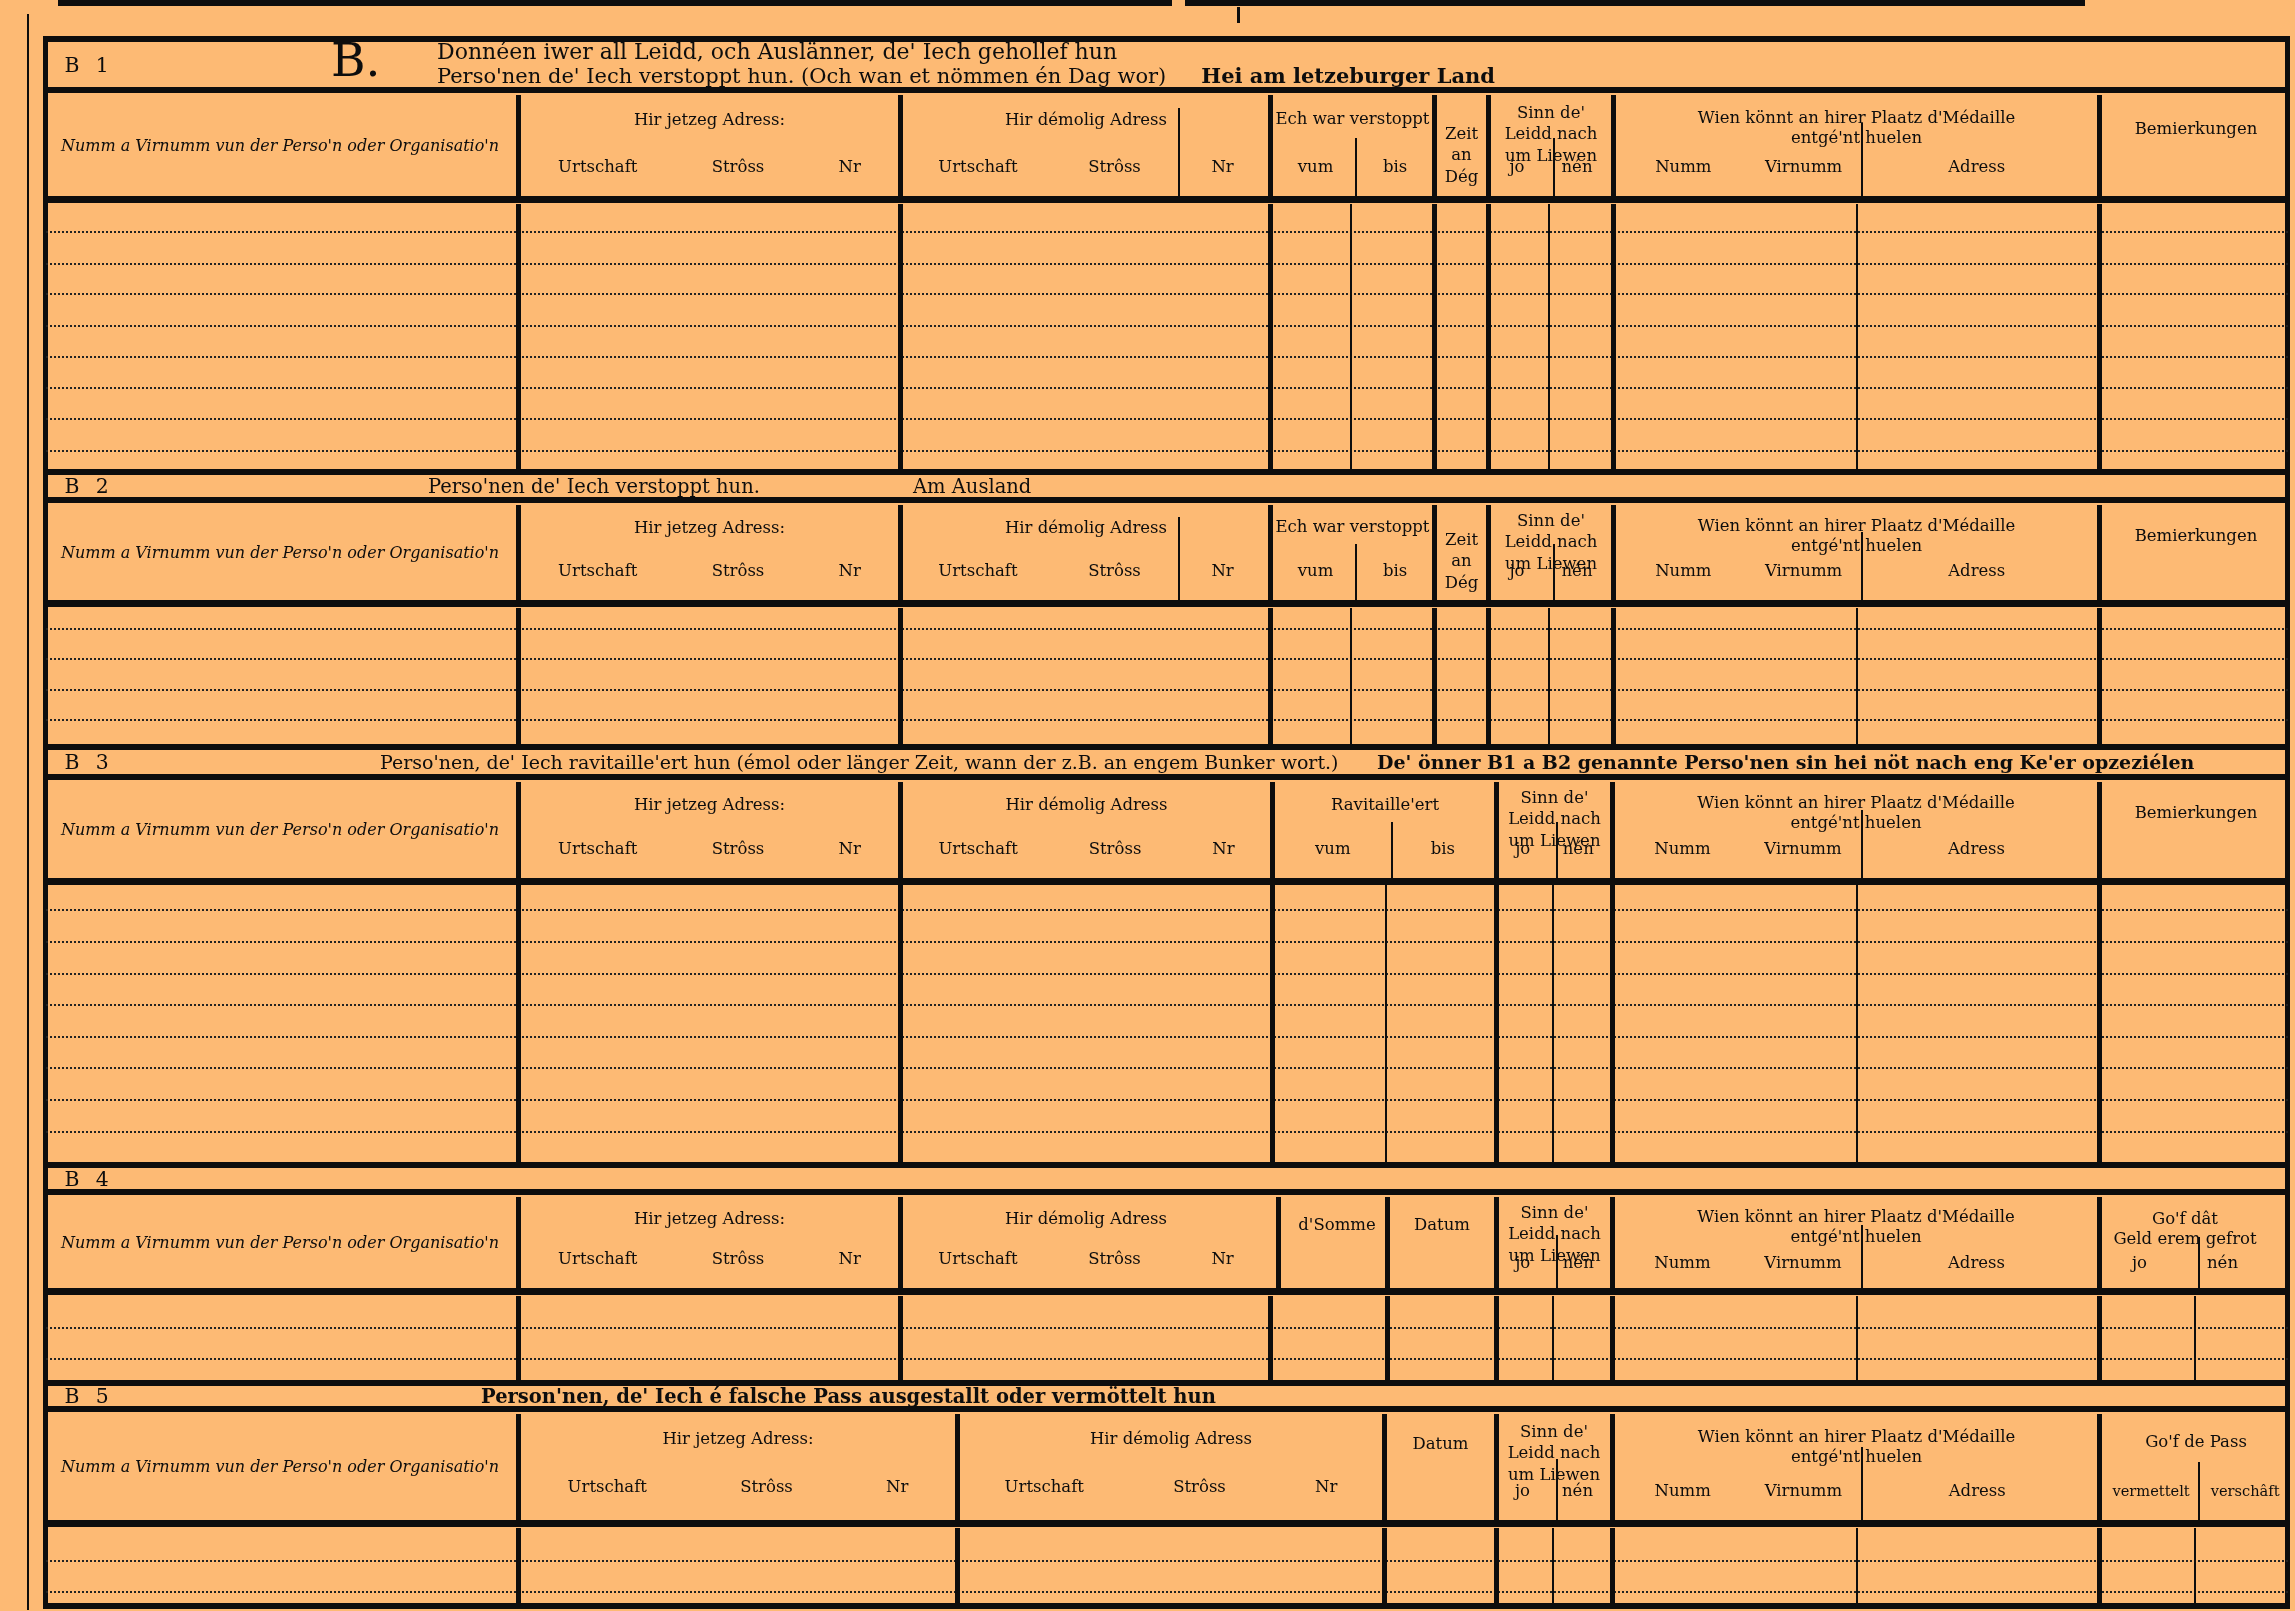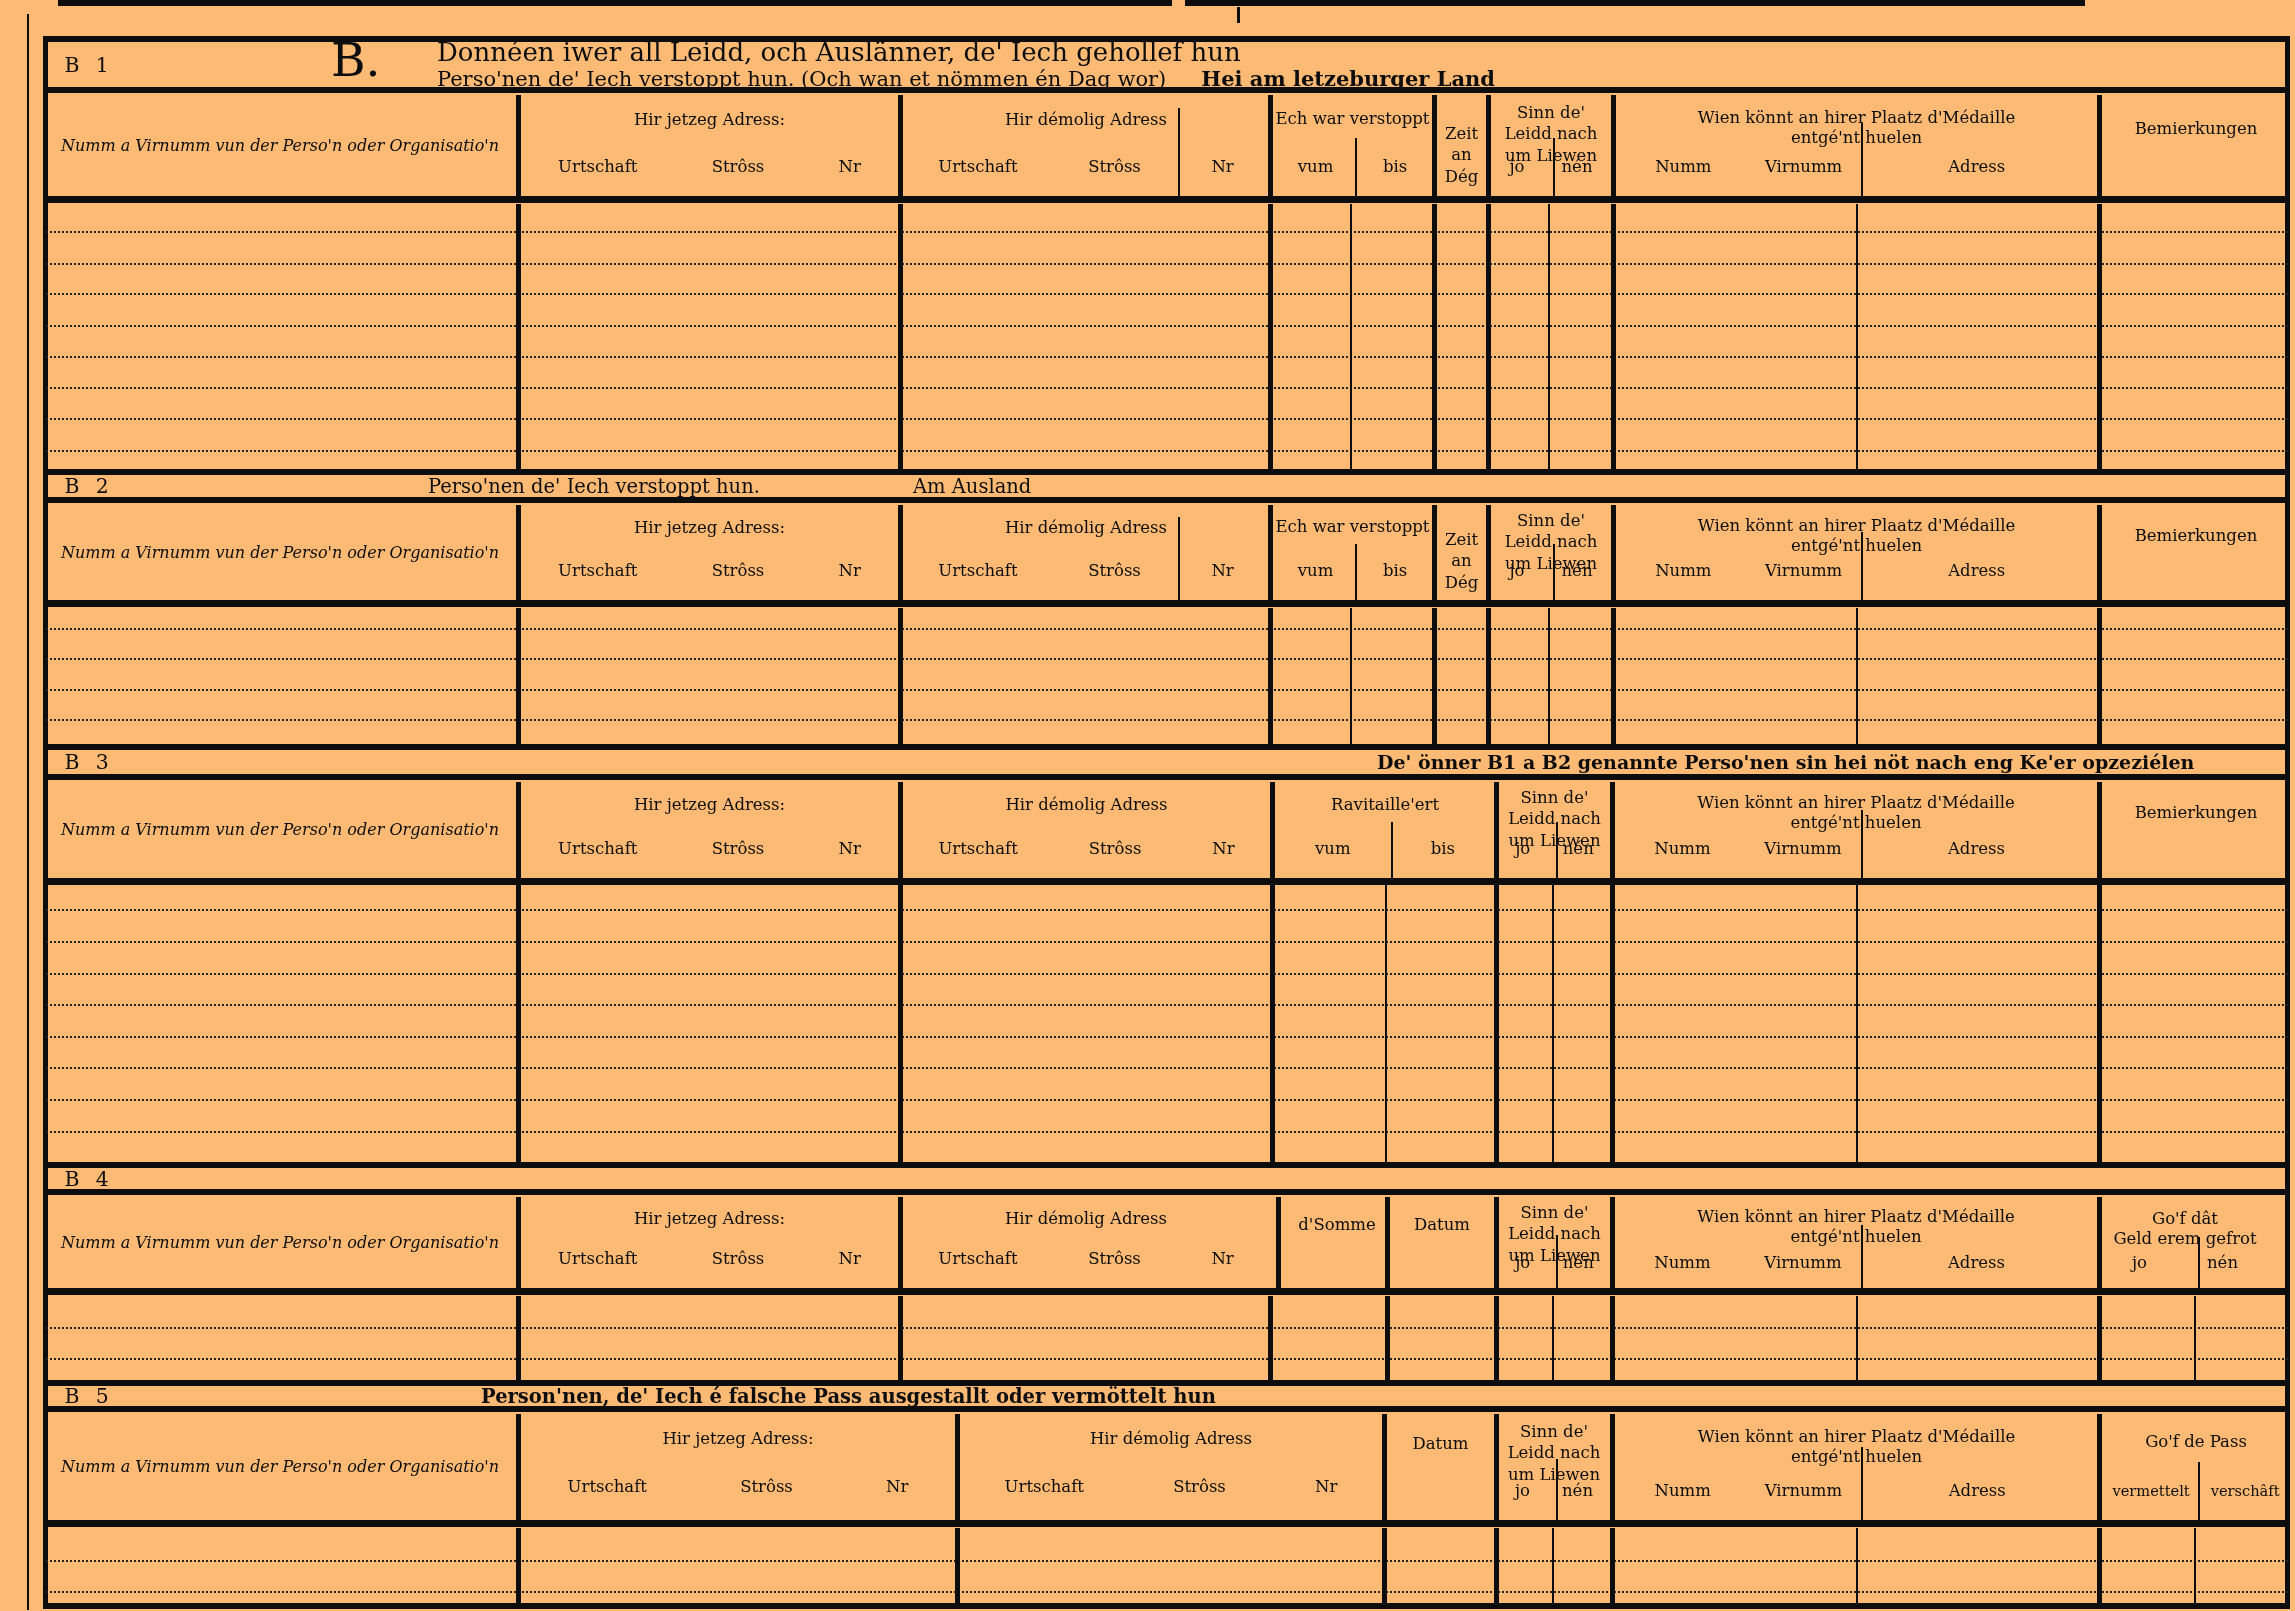--- a/index.html
+++ b/index.html
@@ -23,21 +23,21 @@
   }
   .band .sec-id{
     position:absolute;left:20.4px;top:50%;transform:translateY(-50%);
     font-size:20.4px;letter-spacing:4.9px;white-space:nowrap;
   }
   .band .t{position:absolute;top:50%;transform:translateY(-50%);white-space:nowrap;font-size:19.5px;}
 
   
   .b1-letter{position:absolute;left:287px;top:-5.8px;font-size:47px;line-height:1;}
   .b1-titles{position:absolute;left:393px;top:50%;transform:translateY(-50%);line-height:1.12;white-space:nowrap;}
-  .b1-line1{font-size:26px;}
+  .b1-line1{font-size:22px;}
   .b1-line2{font-size:21px;}
   .b1-line2 .suffix{margin-left:35px;font-weight:bold;}
 
   
   .cols{
     position:absolute;left:44px;width:2246px;
     border-bottom:7.8px solid #0d0d0d;box-sizing:content-box;
   }
   .cell{position:absolute;top:0;bottom:0;border-left:5.3px solid #0d0d0d;box-sizing:border-box;}
   .cell.first{border-left:none;font-style:italic;}
@@ -258,20 +258,21 @@
     <div class="vl" style="left:1388px;"></div>
     <div class="vl" style="left:1442px;"></div>
     <div class="vl thin" style="left:1504px;"></div>
     <div class="vl" style="left:1567px;"></div>
     <div class="vl thin" style="left:1812px;"></div>
     <div class="vl" style="left:2053px;"></div>
   </div>
 
   <div class="band" style="top:744px;height:24px;">
     <span class="sec-id">B 3</span>
+    <span class="t nw" style="left:336px;font-size:19px;">Perso'nen, de' Iech ravitaille'ert hun (émol oder länger Zeit, wann der z.B. an engem Bunker wort.)</span>
     <span class="t nw" style="left:1333px;font-size:19px;font-weight:bold;">De' önner B1 a B2 genannte Perso'nen sin hei nöt nach eng Ke'er opzeziélen</span>
   </div>
 
   <div class="cols" style="top:782px;height:96px;">
     <div class="cell first" style="left:0;width:472px;">
       <div class="group mid nw" style="font-size:16px;">Numm a Virnumm vun der Perso'n oder Organisatio'n</div>
     </div>
     <div class="cell" style="left:472px;width:382px;">
       <div class="group" style="top:12.6px;">Hir jetzeg Adress:</div>
       <div class="subs">

